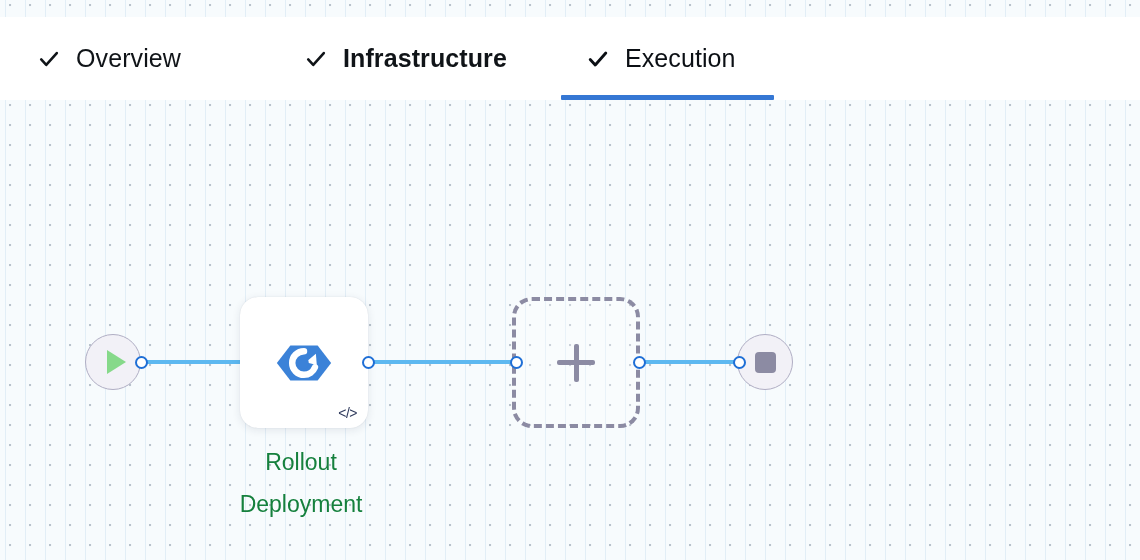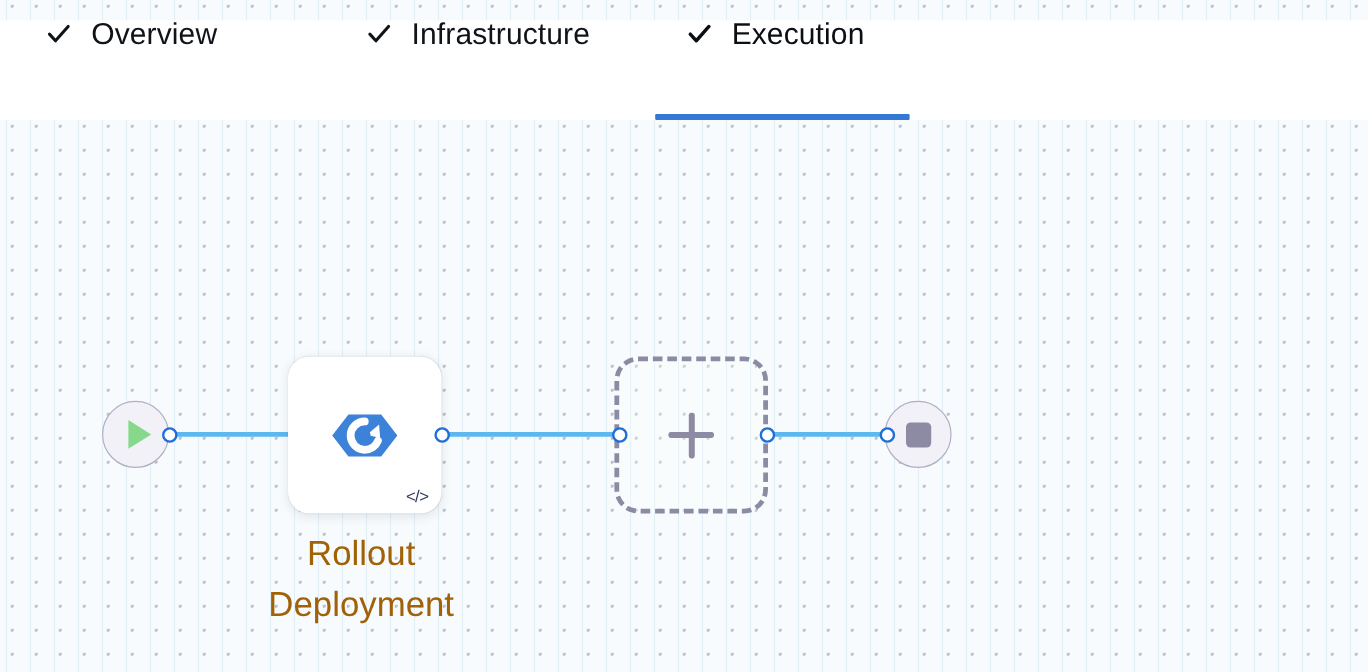--- a/index.html
+++ b/index.html
@@ -44,20 +44,21 @@
     height: 83px;
     background: #ffffff;
     display: flex;
     align-items: center;
     box-sizing: border-box;
   }
   .tab {
     position: relative;
     height: 83px;
     display: flex;
+    align-items: center;
     gap: 16px;
     box-sizing: border-box;
     cursor: pointer;
     user-select: none;
   }
   .tab .check {
     display: inline-block;
     width: 22px;
     height: 22px;
     flex: none;
@@ -217,23 +218,23 @@
   .plus-glyph::after {
     top: 50%; left: 0;
     width: 38px; height: 5px;
     margin-top: -2.5px;
   }
 
   
   .node-label {
     position: absolute;
     text-align: center;
-    font-size: 29px;
+    font-size: 23px;
     line-height: 42px;
-    color: #a16207;
+    color: #15803d;
     white-space: pre-line;
     user-select: none;
     z-index: 3;
   }
 </style>
 </head>
 <body>
 
 <div id="app">
 
@@ -245,21 +246,21 @@
       <span class="check">
         <svg viewBox="0 0 24 24" fill="none" stroke="#101418" stroke-width="2.8" stroke-linecap="round" stroke-linejoin="round">
           <polyline points="3.5,12.5 9,18.5 20.5,5.5"></polyline>
         </svg>
       </span>
       <span class="tab-label">Overview</span>
 
     </div>
 
 
-    <div class="tab" style="padding-right:54px;">
+    <div class="tab" style="padding-right:54px;font-weight:bold;">
       <span class="check">
         <svg viewBox="0 0 24 24" fill="none" stroke="#101418" stroke-width="2.8" stroke-linecap="round" stroke-linejoin="round">
           <polyline points="3.5,12.5 9,18.5 20.5,5.5"></polyline>
         </svg>
       </span>
       <span class="tab-label">Infrastructure</span>
 
     </div>
 
     <div class="tab active" style="padding-left:26px; padding-right:38px;">

